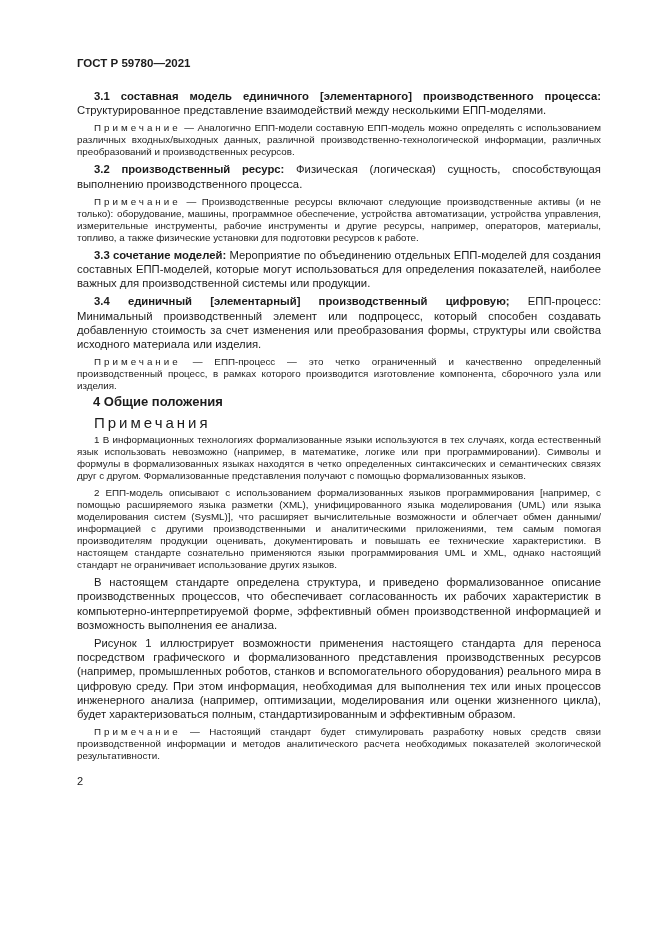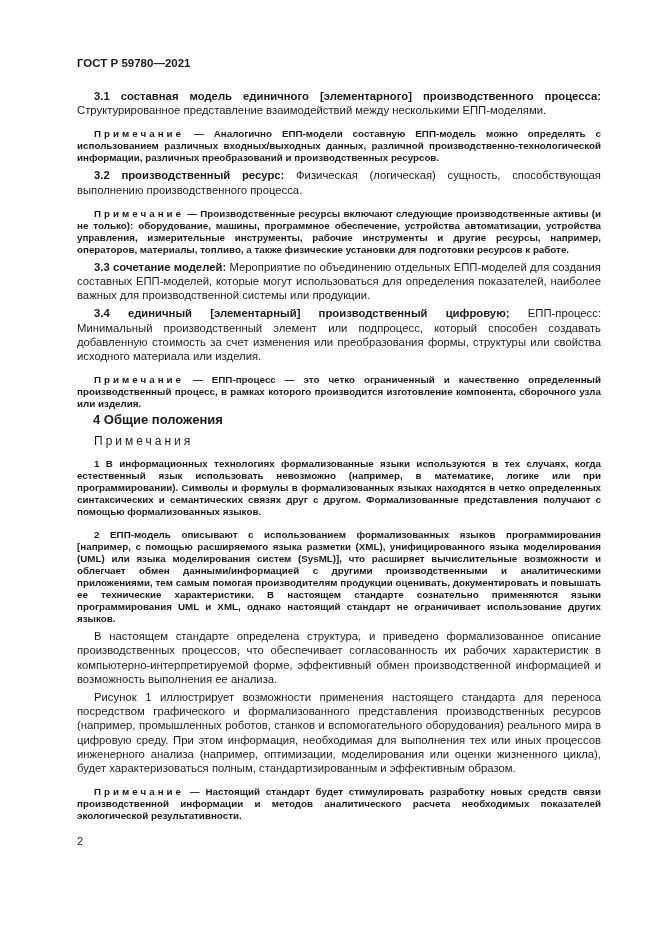--- a/index.html
+++ b/index.html
@@ -29,29 +29,28 @@
     text-align: justify;
     text-indent: 17px;
     margin: 4px 0 0 0;
   }
   p.def b { font-weight: bold; }
   .note {
     font-size: 9.8px;
     line-height: 12px;
     text-align: justify;
     text-indent: 17px;
-    margin: 11px 0 0 0;
-    font-weight: bold;
+    margin: 5px 0 0 0;
   }
   .note-label {
     letter-spacing: 3px;
     white-space: nowrap;
   }
   .notes-label {
-    font-size: 12px;
+    font-size: 15px;
     line-height: 12px;
     text-indent: 17px;
     letter-spacing: 3px;
     margin: 6px 0 0 0;
   }
   .note-num { white-space: nowrap; }
   h2.sec {
     font-size: 13px;
     font-weight: bold;
     margin: 2px 0 8px 0;

